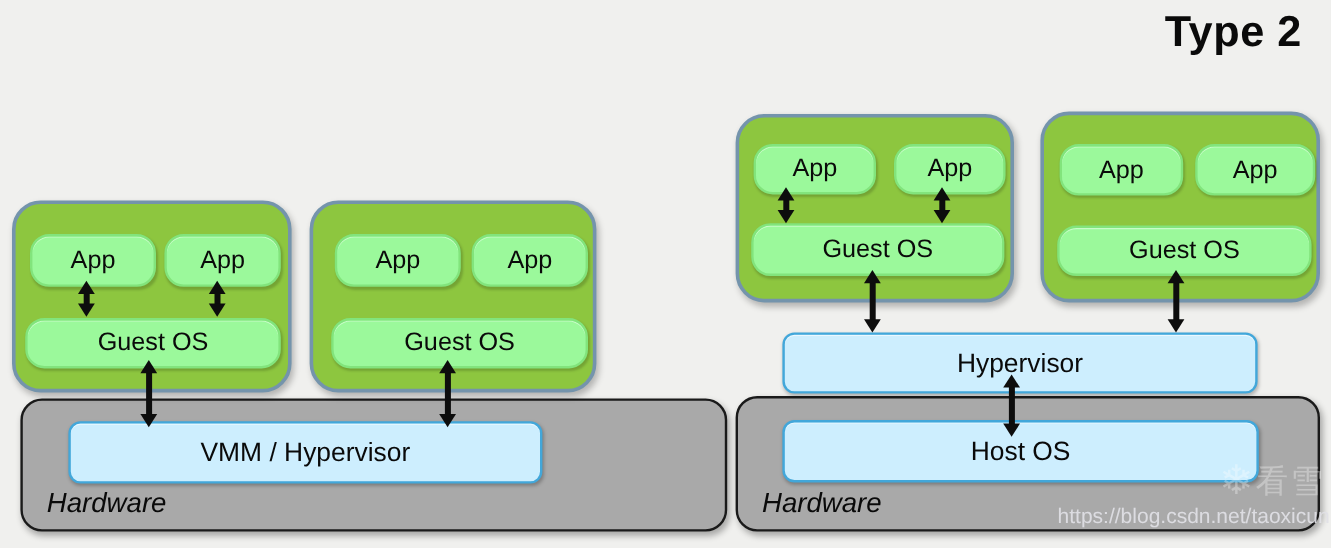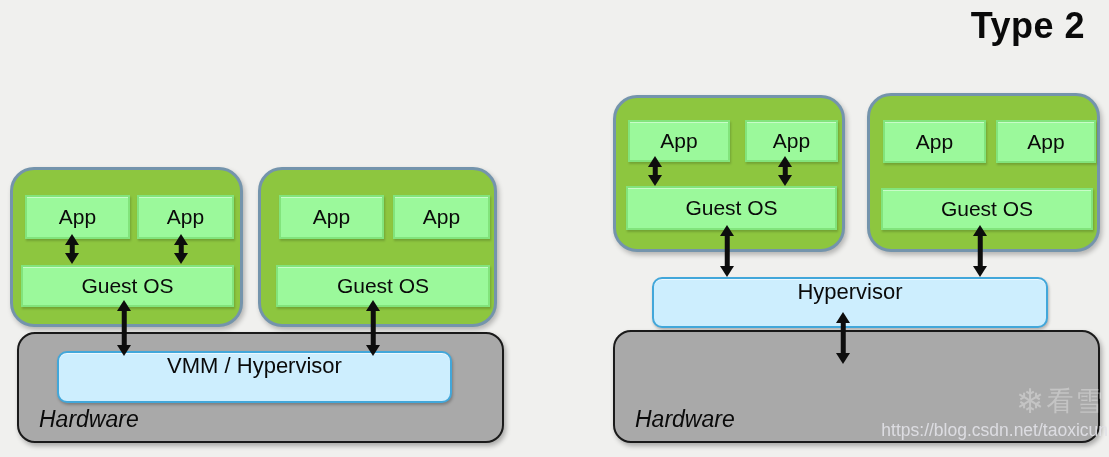--- a/index.html
+++ b/index.html
@@ -18,21 +18,21 @@
   
   .vm {
     position:absolute; background:#8dc63f;
     border:3px solid #7494ac; border-radius:24px;
     box-shadow:2px 3px 5px rgba(0,0,0,0.25);
     box-sizing:border-box; z-index:2;
   }
   
   .chip {
     position:absolute; background:#9bf99b;
-    border:2px solid #82e47c; border-radius:0;
+    border:2px solid #82e47c; border-radius:16px;
     box-sizing:border-box;
     display:flex; align-items:center; justify-content:center;
     font-size:21px; color:#0a0a0a;
     box-shadow:1px 2px 2px rgba(0,0,0,0.18), inset 0 1px 0 rgba(255,255,255,0.45);
   }
   
   .hardware {
     position:absolute; background:#a9a9a9;
     border:2.5px solid #1a1a1a; border-radius:18px;
     box-sizing:border-box; z-index:1;
@@ -40,21 +40,21 @@
   }
   .hw-label {
     position:absolute; left:20px; bottom:8px;
     font-style:italic; font-size:23px; color:#0a0a0a;
   }
   
   .bluebox {
     position:absolute; background:#cdeefe;
     border:2.5px solid #42a7da; border-radius:10px;
     box-sizing:border-box; z-index:3;
-    display:flex; justify-content:center;
+    display:flex; align-items:center; justify-content:center;
     font-size:22px; color:#0a0a0a;
     box-shadow:1px 2px 3px rgba(0,0,0,0.25), inset 0 1px 0 rgba(255,255,255,0.6);
   }
   
   .varrow { position:absolute; width:14px; z-index:6; }
   .varrow .line {
     position:absolute; left:50%; transform:translateX(-50%);
     top:8px; bottom:8px; width:4.5px; background:#0d0d0d;
   }
   .varrow .ht, .varrow .hb {
@@ -100,21 +100,21 @@
       <span>App</span>
     </div>
     <div class="chip" style="left:132px; top:25px; width:97px; height:44px;">
       <span>App</span>
     </div>
     <div class="chip" style="left:15px; top:95px; width:214px; height:42px;">
       <span>Guest OS</span>
     </div>
   </div>
 
-  <div class="hardware" style="left:17px; top:332px; width:487px; height:111px;">
+  <div class="hardware" style="left:17px; top:332px; width:589px; height:111px;">
     <div class="bluebox" style="left:38px; top:17px; width:395px; height:52px;">
       <span>VMM / Hypervisor</span>
     </div>
     <div class="hw-label">Hardware</div>
   </div>
 
   <div class="varrow" style="left:65px; top:234px; height:30px;">
       <i class="line"></i>
       <i class="ht"></i>
       <i class="hb"></i>
@@ -159,20 +159,23 @@
     <div class="chip" style="left:11px; top:92px; width:212px; height:42px;">
       <span>Guest OS</span>
     </div>
   </div>
 
   <div class="bluebox" style="left:652px; top:277px; width:396px; height:51px;">
     <span>Hypervisor</span>
   </div>
 
   <div class="hardware" style="left:613px; top:330px; width:487px; height:113px;">
+    <div class="bluebox" style="left:37px; top:18px; width:397px; height:52px;">
+      <span>Host OS</span>
+    </div>
     <div class="hw-label">Hardware</div>
   </div>
 
   <div class="varrow" style="left:648px; top:156px; height:30px;">
       <i class="line"></i>
       <i class="ht"></i>
       <i class="hb"></i>
     </div>
   <div class="varrow" style="left:778px; top:156px; height:30px;">
       <i class="line"></i>

